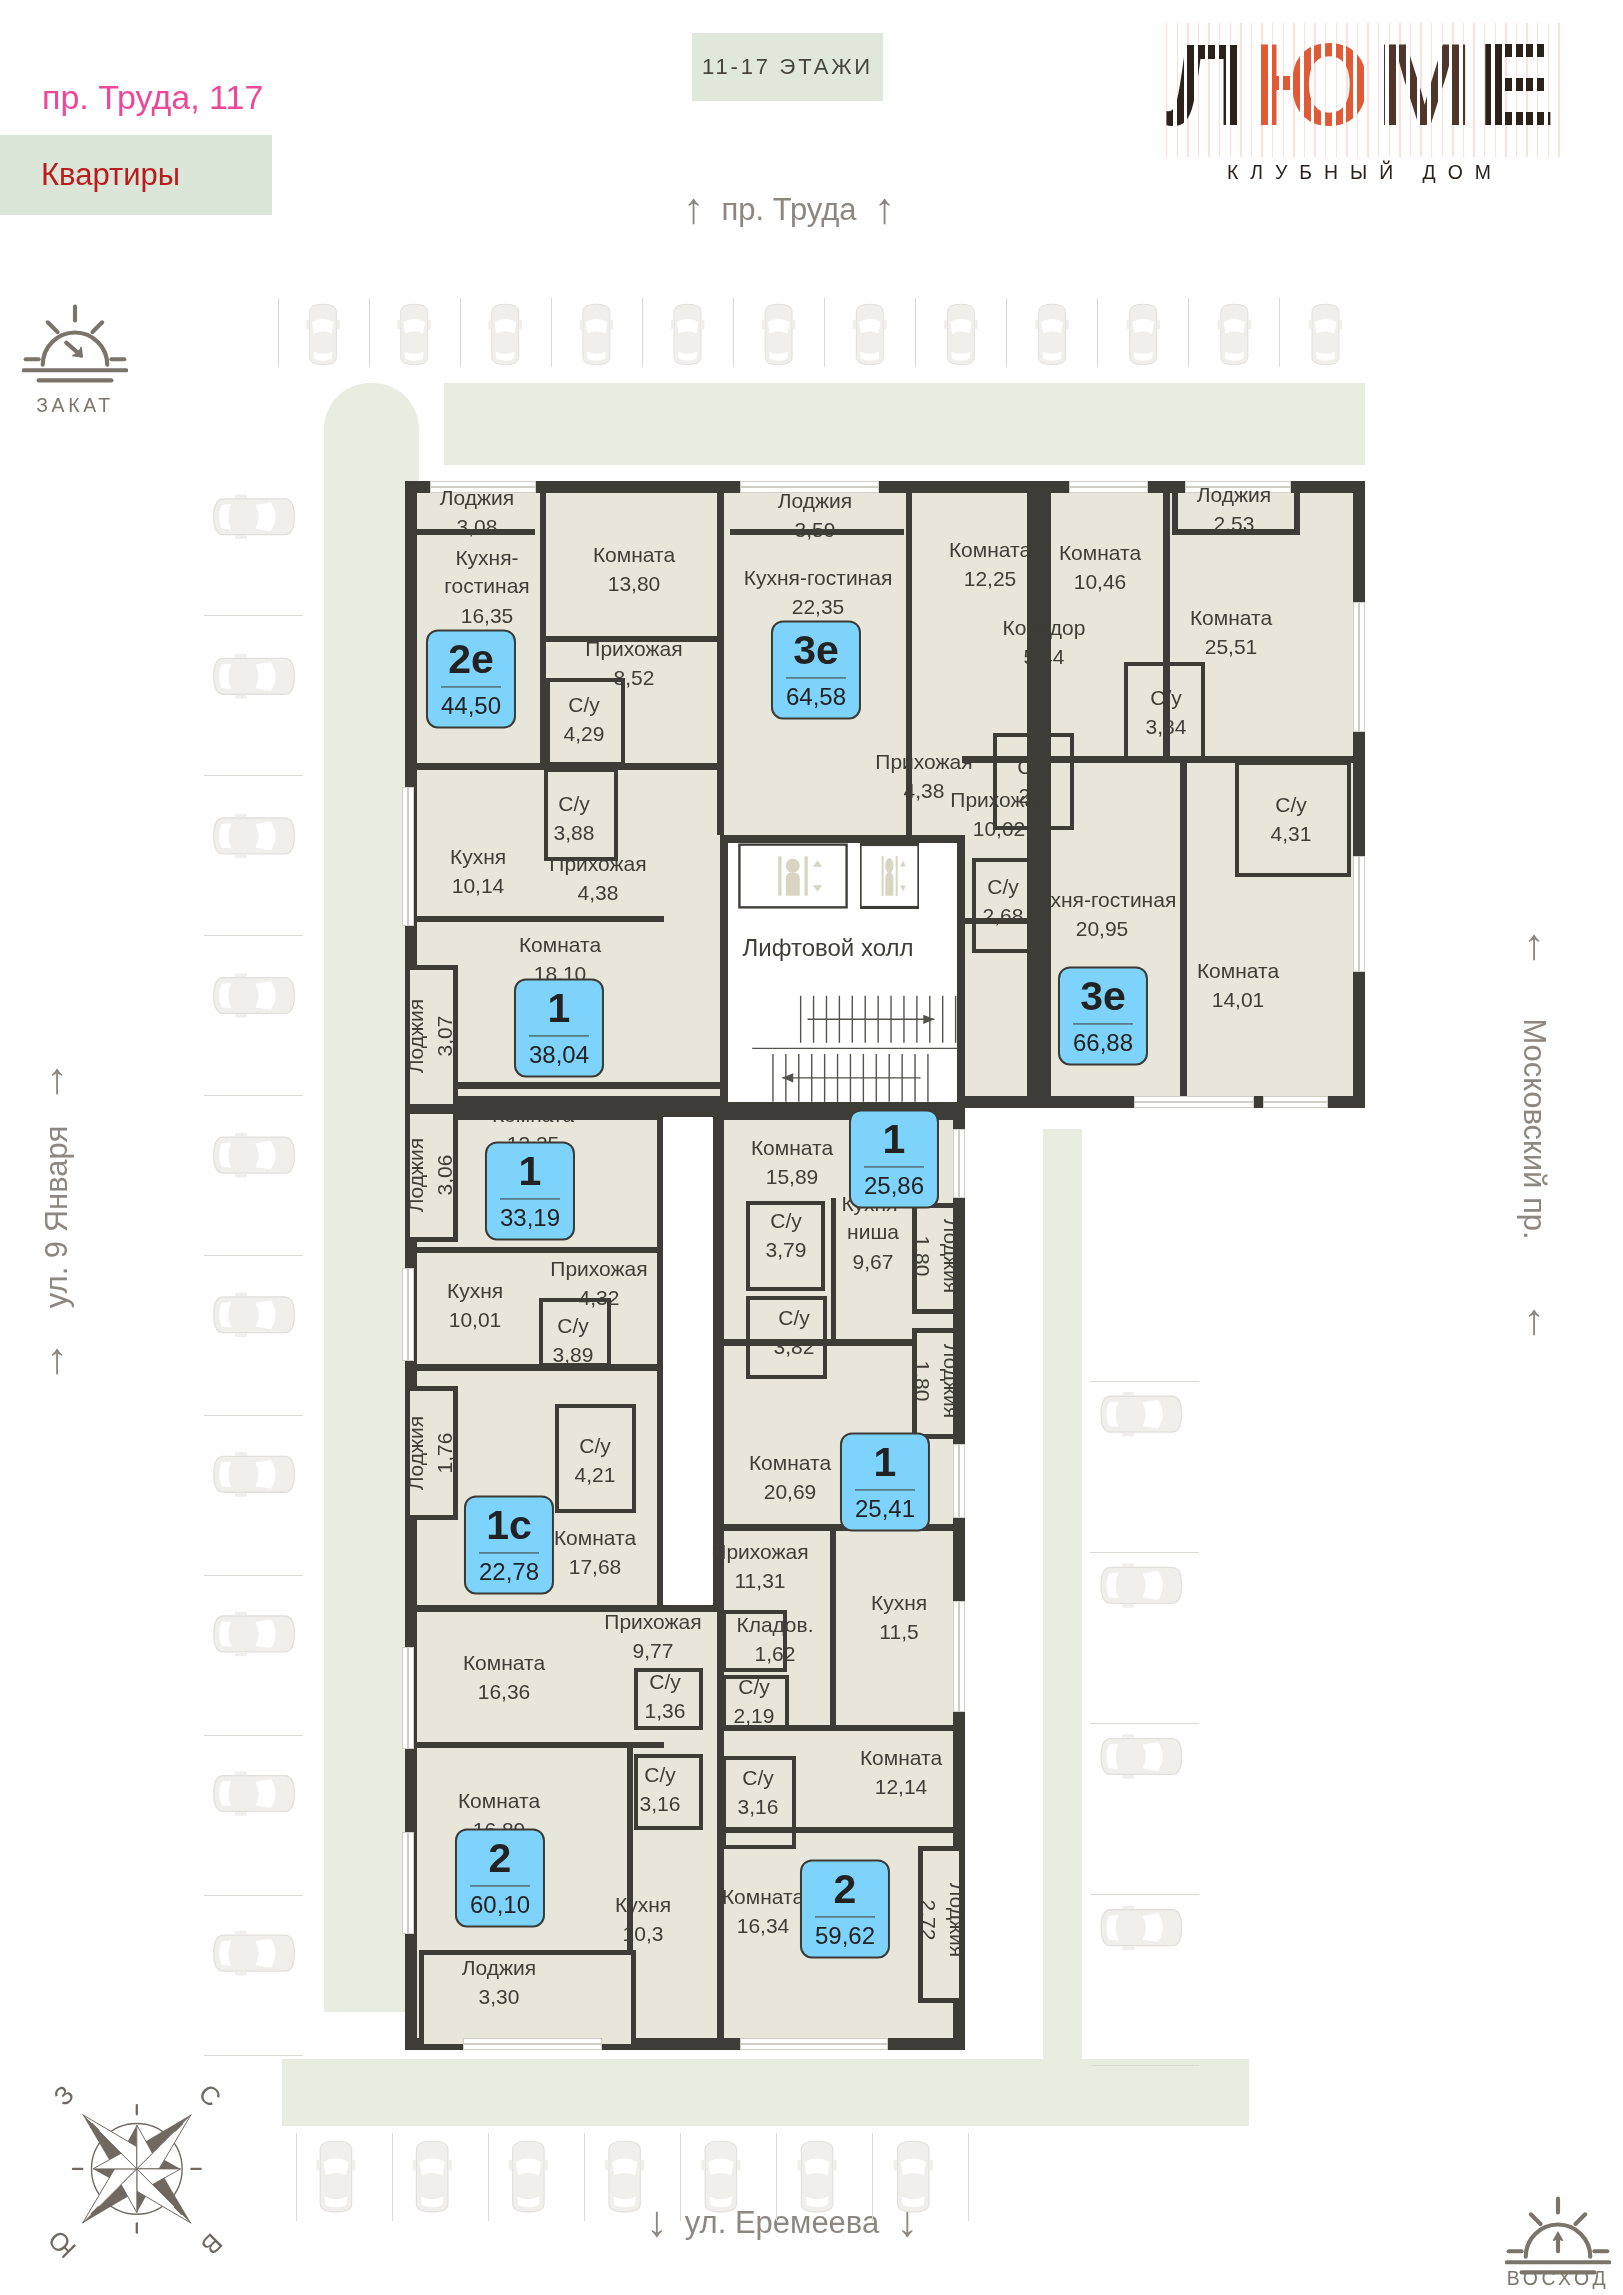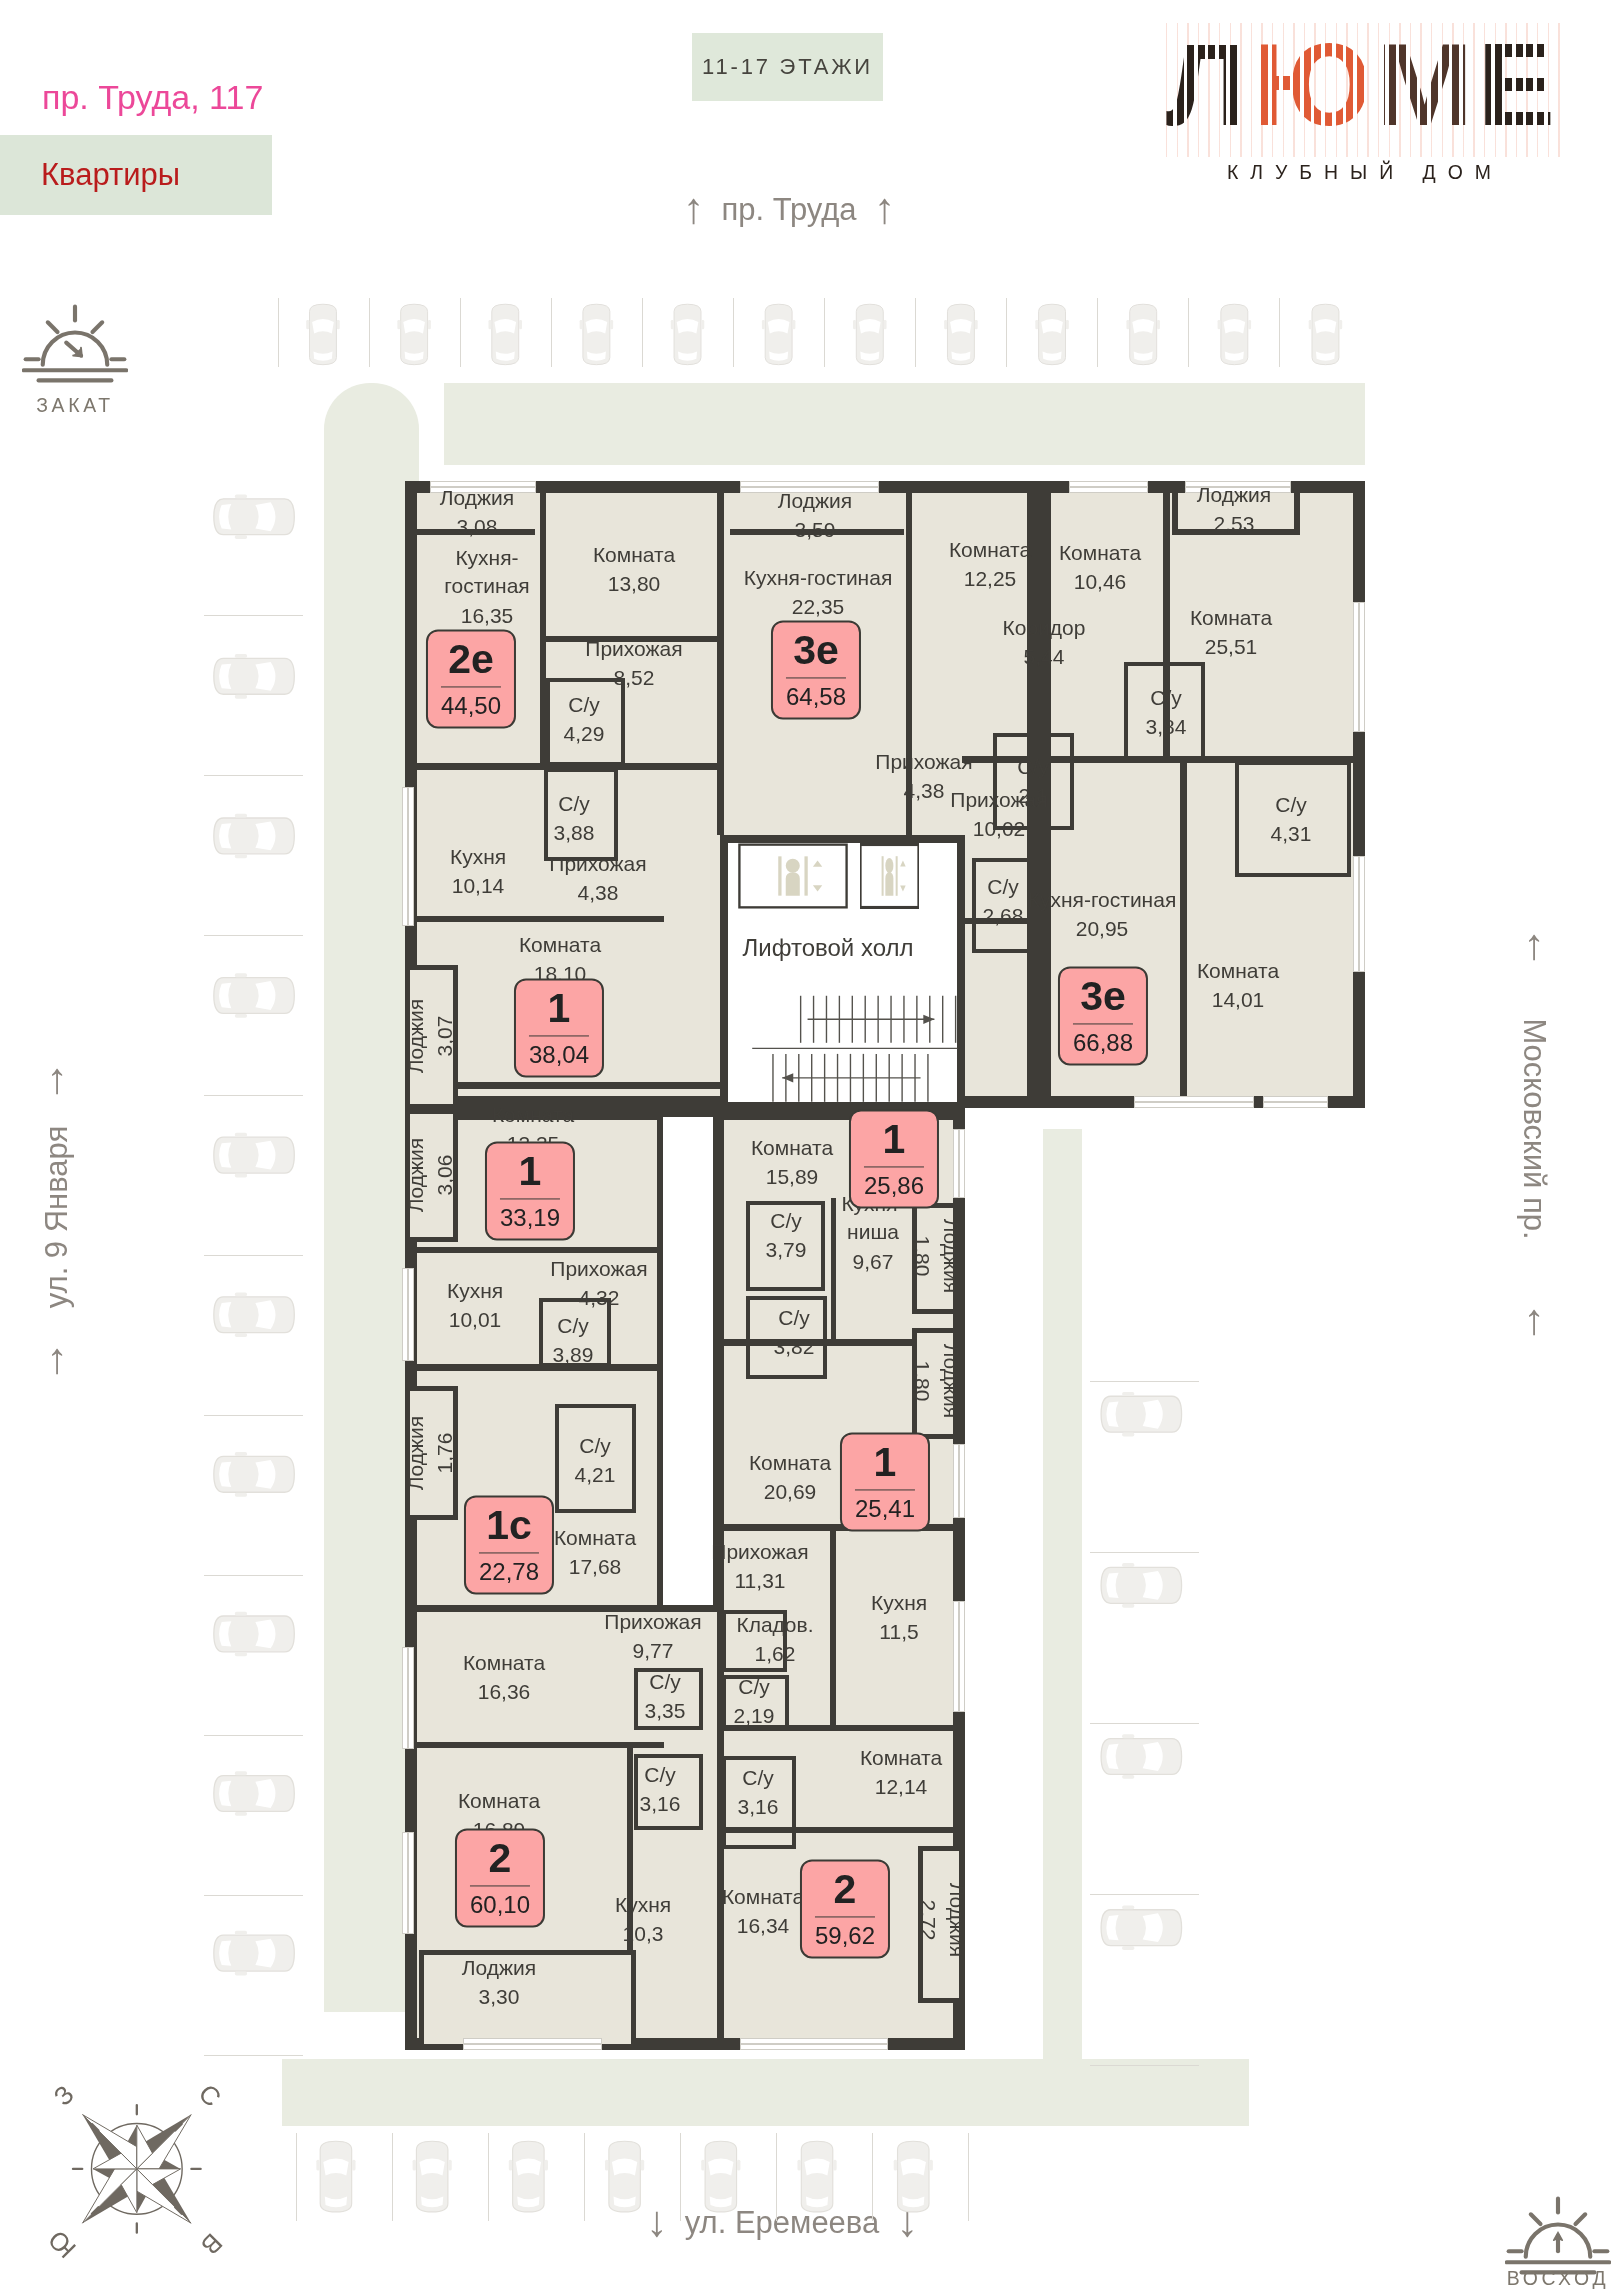--- a/index.html
+++ b/index.html
@@ -41,21 +41,21 @@
   .corr{background:#fff;border:6.5px solid #3e3c37;box-sizing:border-box;}
   .w{background:#3e3c37;}
   .box{border:4.6px solid #3e3c37;box-sizing:border-box;}
   .log{background:#e8e5da;border:5.6px solid #3e3c37;box-sizing:border-box;}
   .winH{height:12px;background:linear-gradient(#fff 0 42%,#cfcdc6 42% 58%,#fff 58%);border:1.4px solid #cfcdc6;box-sizing:border-box;}
   .winV{width:12px;background:linear-gradient(90deg,#fff 0 42%,#cfcdc6 42% 58%,#fff 58%);border:1.4px solid #cfcdc6;box-sizing:border-box;}
   
   .room{text-align:center;font-size:21px;line-height:1.35;color:#3f3d38;}
   .room .ra{margin-top:0.9px;}
   .hall{font-size:24px;color:#3f3d38;white-space:nowrap;}
-  .badge{background:#fca5a5;border:2.3px solid #3b3a35;border-radius:12px;text-align:center;padding:7.4px 13px 6.5px;}
+  .badge{background:#7dd3fc;border:2.3px solid #3b3a35;border-radius:12px;text-align:center;padding:7.4px 13px 6.5px;}
   .badge .bt{font-size:41px;font-weight:700;line-height:1.05;color:#222;border-bottom:1.9px solid #3b3a35;padding:0 2.8px 4.6px;}
   .badge .ba{font-size:24px;padding-top:4.6px;color:#222;white-space:nowrap;}
   .sunlab{color:#7d776d;font-size:19.4px;letter-spacing:3.7px;text-align:center;}
 </style>
 </head>
 <body>
 
 <div id="canvas">
 
   <div class="abs addr">пр. Труда, 117</div>
@@ -532,21 +532,21 @@
   <div class="abs room hcent" style="left:504px;top:1678px;">
       <div class="rn">Комната</div>
       <div class="ra">16,36</div>
     </div>
   <div class="abs room hcent" style="left:653px;top:1637px;">
       <div class="rn">Прихожая</div>
       <div class="ra">9,77</div>
     </div>
   <div class="abs room hcent" style="left:665px;top:1697px;">
       <div class="rn">С/у</div>
-      <div class="ra">3,35</div>
+      <div class="ra">1,36</div>
     </div>
   <div class="abs room hcent" style="left:499px;top:1816px;">
       <div class="rn">Комната</div>
       <div class="ra">16,89</div>
     </div>
   <div class="abs room hcent" style="left:660px;top:1790px;">
       <div class="rn">С/у</div>
       <div class="ra">3,16</div>
     </div>
   <div class="abs room hcent" style="left:643px;top:1920px;">

